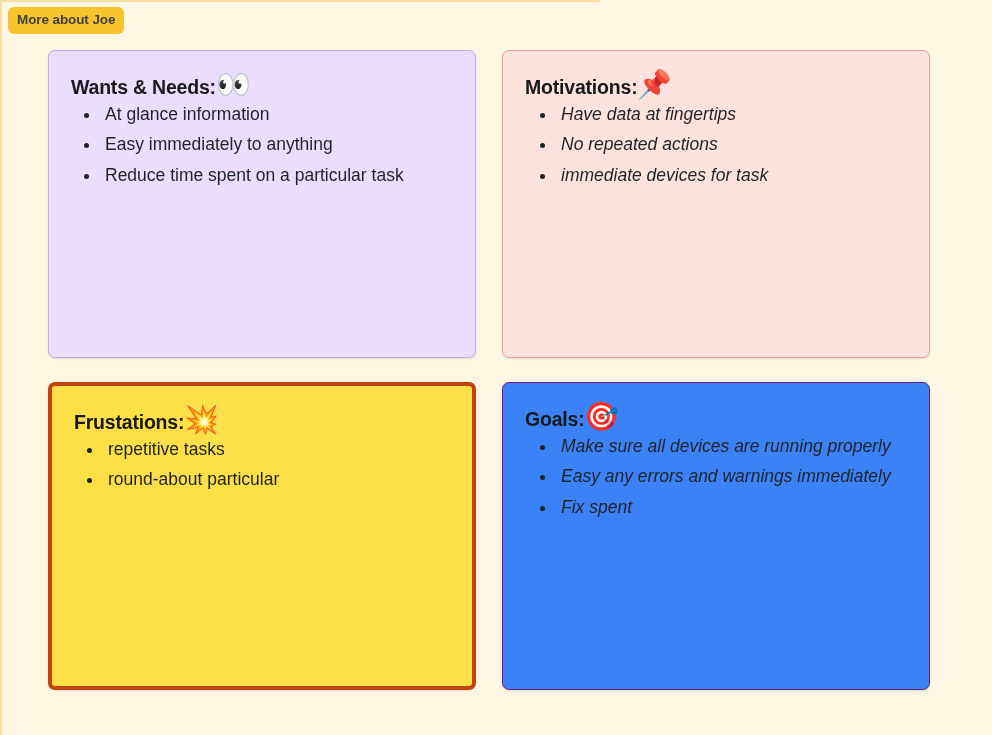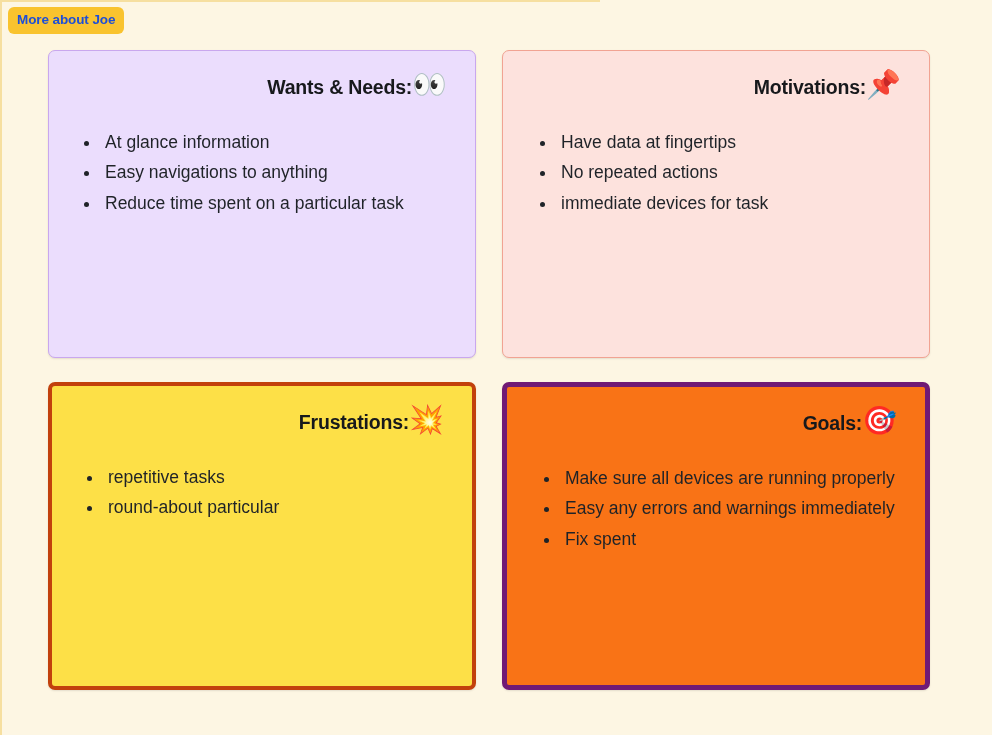--- a/index.html
+++ b/index.html
@@ -33,21 +33,21 @@
     width: 2px;
     height: 735px;
     background: #f6dfa0;
   }
 
   .badge {
     position: absolute;
     top: 7px;
     left: 8px;
     background: #f9c32e;
-    color: #1d4ed8;
+    color: #404040;
     font-size: 13.5px;
     font-weight: bold;
     line-height: 1;
     padding: 6px 9px 7px 9px;
     border-radius: 6px;
     letter-spacing: -0.1px;
     z-index: 5;
   }
 
   .grid {
@@ -65,79 +65,78 @@
   .card {
     border-radius: 7px;
     padding: 24px 26px 20px 22px;
     position: relative;
     box-shadow: 0 1px 2px rgba(0,0,0,0.10);
   }
 
   .card-wants      { background: #ebddfd; border: 1px solid #c9a7ee; }
   .card-motivations{ background: #fde2dd; border: 1px solid #f1a392; }
   .card-frustations{ background: #fde047; border: 4px solid #c2410c; }
-  .card-goals      { background: #f97316; border: 5px solid #701a75; }
+  .card-goals      { background: #3b82f6; border: 1px solid #701a75; }
 
   .card-head {
     display: flex;
     align-items: flex-start;
-    justify-content: flex-end;
+    justify-content: flex-start;
   }
 
   .card-title {
     font-size: 19.5px;
     font-weight: bold;
     line-height: 1.25;
     letter-spacing: -0.2px;
     color: #17191c;
   }
 
   .card-emoji {
     font-size: 28px;
     line-height: 1;
     margin-top: -4px;
     margin-right: 2px;
     user-select: none;
   }
 
   .card-list {
-    margin-top: 28px;
     padding-left: 30px;
     list-style-type: disc;
   }
 
   .card-list li {
     font-size: 17.5px;
     line-height: 1.72;
     color: #1f2328;
     margin-bottom: 0px;
     padding-left: 4px;
   }
 
   .card-goals  .card-list,
-  .card-motivations .card-list { padding-left: 32px; }
+  .card-motivations .card-list { padding-left: 32px; font-style: italic; }
 </style>
 </head>
 <body>
 
 <div class="frame-top"></div>
 <div class="frame-left"></div>
 
 <div class="badge">More about Joe</div>
 
 <div class="grid">
 
   <section class="card card-wants">
     <div class="card-head">
       <h2 class="card-title">Wants &amp; Needs:</h2>
       <span class="card-emoji">👀</span>
     </div>
     <ul class="card-list">
       <li>At glance information</li>
-      <li>Easy navigations to anything</li>
+      <li>Easy immediately to anything</li>
       <li>Reduce time spent on a particular task</li>
     </ul>
   </section>
 
   <section class="card card-motivations">
     <div class="card-head">
       <h2 class="card-title">Motivations:</h2>
       <span class="card-emoji">📌</span>
     </div>
     <ul class="card-list">

